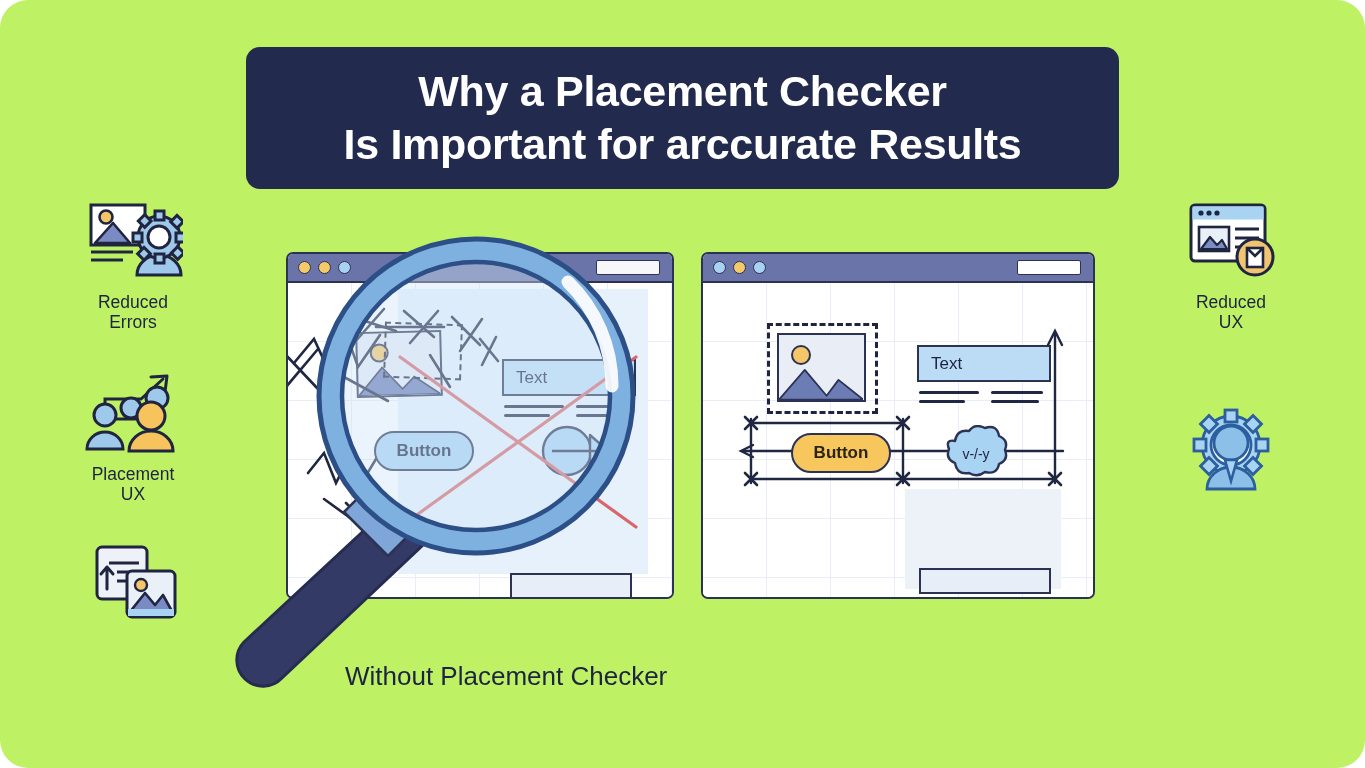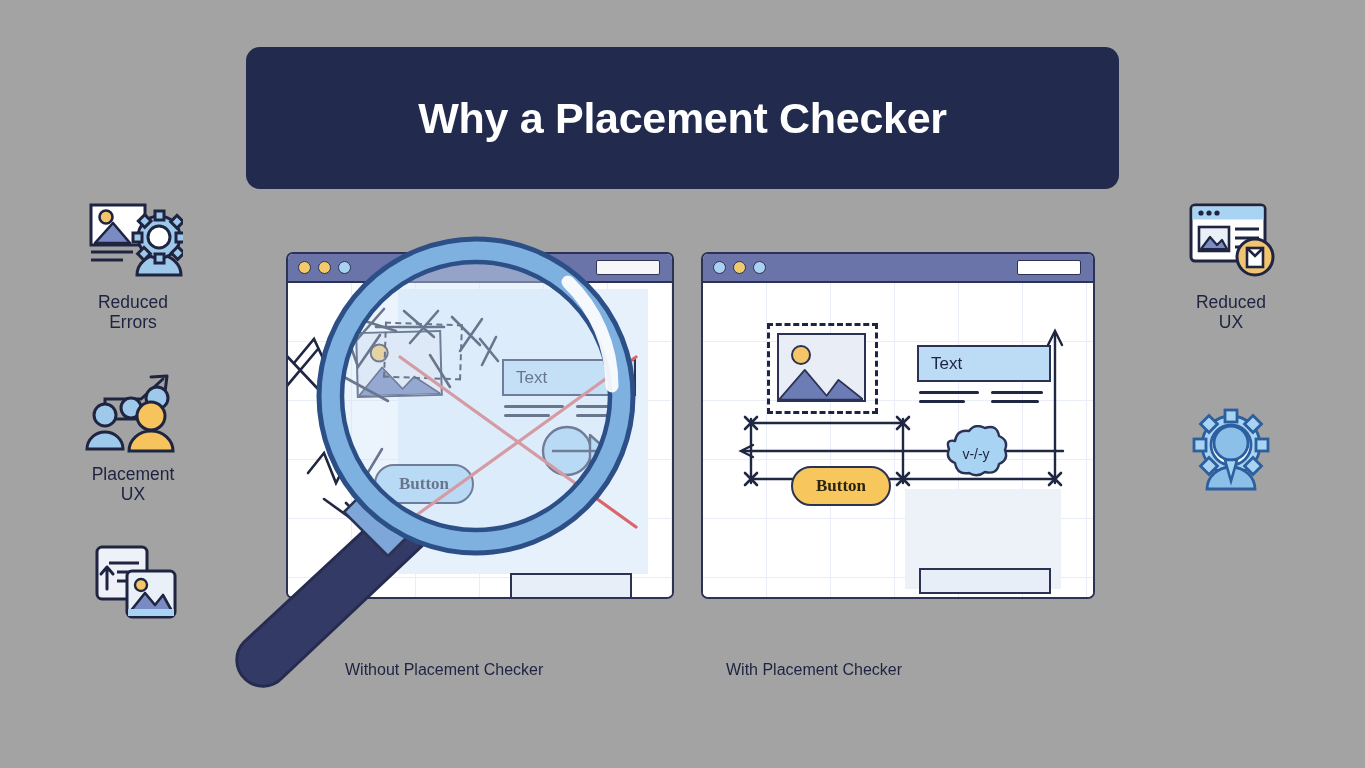--- a/index.html
+++ b/index.html
@@ -12,21 +12,22 @@
     height: 768px;
     overflow: hidden;
     font-family: "Liberation Sans", sans-serif;
     position: relative;
   }
   #stage {
     position: absolute;
     left: 0; top: 0;
     width: 1365px;
     height: 768px;
-    background: #a3a3a3;
+    background: #bef264;
+    border-radius: 28px;
   }
 
   
   #title-banner {
     position: absolute;
     left: 246px;
     top: 47px;
     width: 873px;
     height: 142px;
     background: #222a4e;
@@ -165,54 +166,54 @@
   .rule { background: #1f2743; height: 3.4px; border-radius: 2px; }
   .btn-pill {
     border: 2.4px solid #2b3254;
     border-radius: 999px;
     display: flex;
     align-items: center;
     justify-content: center;
     font-size: 17px;
     font-weight: bold;
     color: #2a2412;
-    font-family: Liberation Serif, serif;
-    margin-top: 33px;
+    font-family: Liberation Sans, sans-serif;
   }
   .btn-pill.yellow { background: #f7c65c; }
   .btn-pill.blue   { background: #a9d3f2; color: #1d2340; }
   .form-row {
     border: 2.3px solid #2b3254;
     background: #ffffff;
     position: relative;
   }
   .panel-shade { background: #edf1f8; }
 
   
   #magnifier { position: absolute; left: 216px; top: 226px; width: 500px; height: 480px; }
 
   
   .caption {
     position: absolute;
     top: 661px;
     color: #1d2340;
-    font-size: 16px;
+    font-size: 26px;
     font-family: "Liberation Sans", sans-serif;
     white-space: nowrap;
   }
   #caption-left  { left: 345px; }
   #caption-right { left: 726px; }
 </style>
 </head>
 <body>
 
 <div id="stage">
 
   <div id="title-banner">
     <div class="tline">Why a Placement Checker</div>
+    <div class="tline">Is Important for arccurate Results</div>
   </div>
 
   <div id="left-col" class="side-col">
 
     <div class="feature">
       <div class="ficon">
         <svg width="100" height="84" viewBox="0 0 100 84">
           <rect x="8" y="6" width="54" height="40" fill="#ffffff" stroke="#1f2540" stroke-width="3"></rect>
           <circle cx="23" cy="18" r="6.5" fill="#f5c668" stroke="#1f2540" stroke-width="2.6"></circle>
           <path d="M12 44 L30 24 L47 44 Z" fill="#7a8bc4" stroke="#1f2540" stroke-width="2.6" stroke-linejoin="round"></path>
@@ -479,15 +480,14 @@
     <circle cx="260" cy="170" r="145" fill="#cfe4f7" fill-opacity="0.42"></circle>
 
     <circle cx="260" cy="170" r="145" fill="none" stroke="#7eb0e0" stroke-width="22"></circle>
     <circle cx="260" cy="170" r="157" fill="none" stroke="#2b4f86" stroke-width="5"></circle>
     <circle cx="260" cy="170" r="134" fill="none" stroke="#2b4f86" stroke-width="4.5"></circle>
 
     <path d="M352 56 a145 145 0 0 1 44 104" fill="none" stroke="#ffffff" stroke-width="13" stroke-linecap="round" opacity="0.92"></path>
   </svg>
 
   <div id="caption-left" class="caption">Without Placement Checker</div>
-  <div id="caption-right" class="caption">With Placement Checker</div>
 
 </div>
 
 </body></html>

